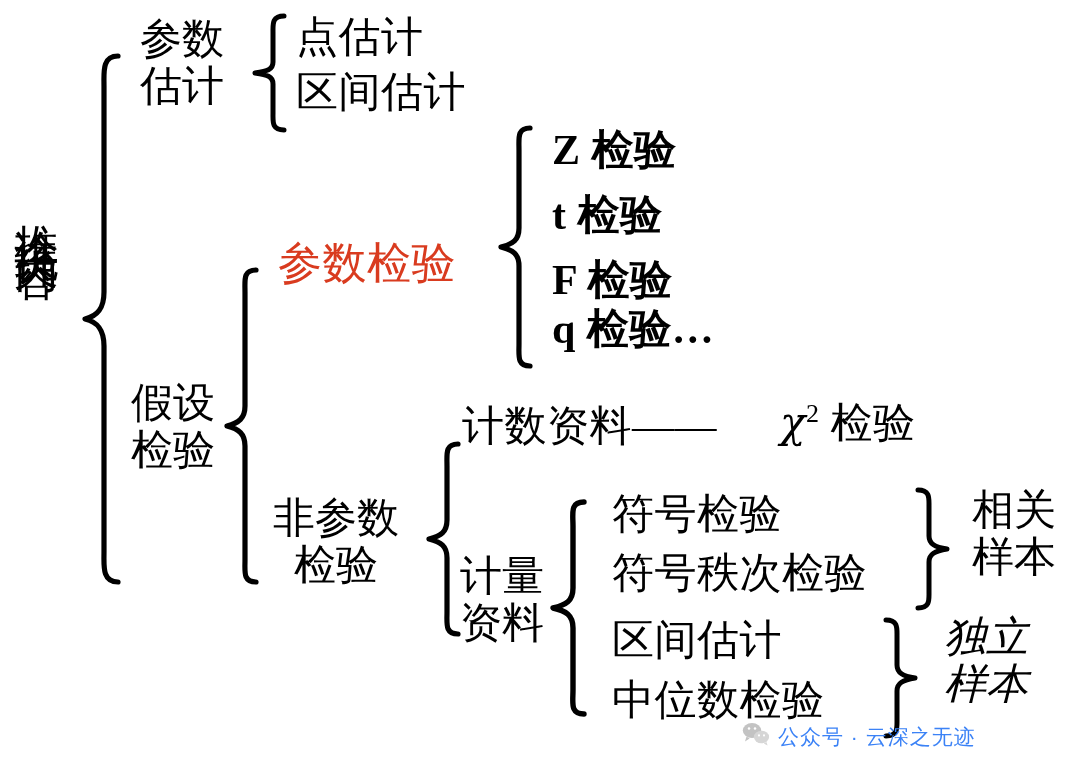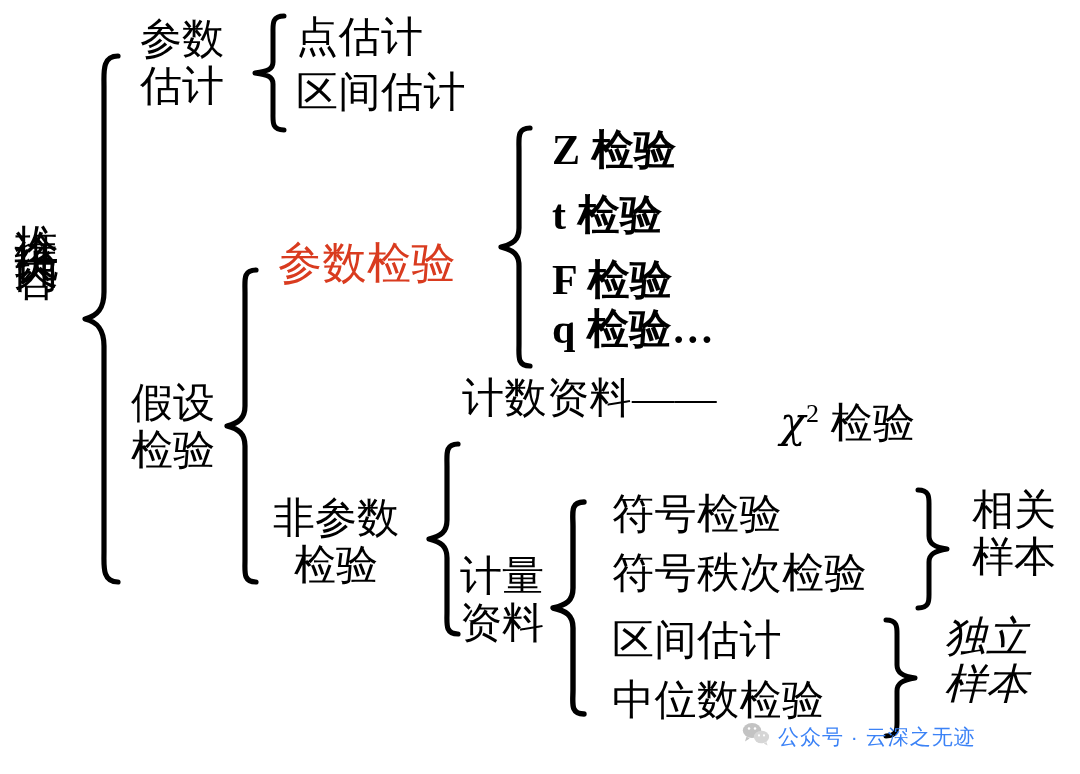--- a/index.html
+++ b/index.html
@@ -114,21 +114,21 @@
 
   <div class="two-line" style="left:258px; top:495px; width:156px; font-size:42px;">非参数
 检验</div>
 
   <div class="brace" style="left:426px; top:440px; width:34px; height:198px;">
     <svg width="34" height="198" viewBox="0 0 34 198" fill="none">
       <path d="M32 4 C19 4 21 14 21 26 L21 80 C21 92 15 96 3 99 C15 102 21 106 21 118 L21 172 C21 184 19 194 32 194" stroke="#000" stroke-width="5.2" stroke-linecap="round" stroke-linejoin="round" fill="none"></path>
     </svg>
   </div>
 
-  <div class="node" style="left:462px; top:376px; font-size:42px;">计数资料——</div>
+  <div class="node" style="left:462px; top:404px; font-size:42px;">计数资料——</div>
 
   <div class="node" style="left:780px; top:400px; font-size:42px;">
     <span class="chi-glyph">χ</span><span class="chi-sup">2</span><span> 检验</span>
   </div>
 
   <div class="two-line" style="left:450px; top:553px; width:104px; font-size:42px;">计量
 资料</div>
 
   <div class="brace" style="left:550px; top:498px; width:36px; height:220px;">
     <svg width="36" height="220" viewBox="0 0 36 220" fill="none">

